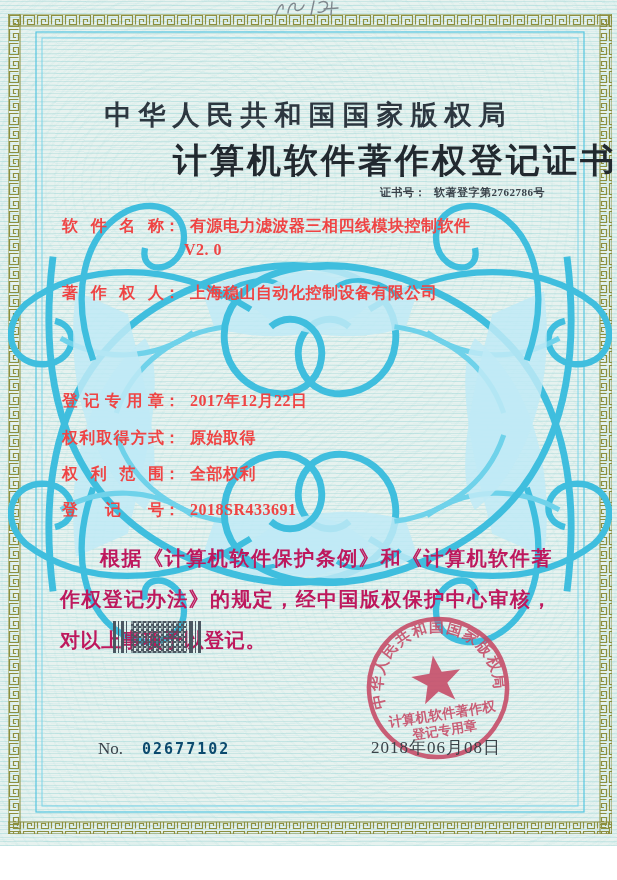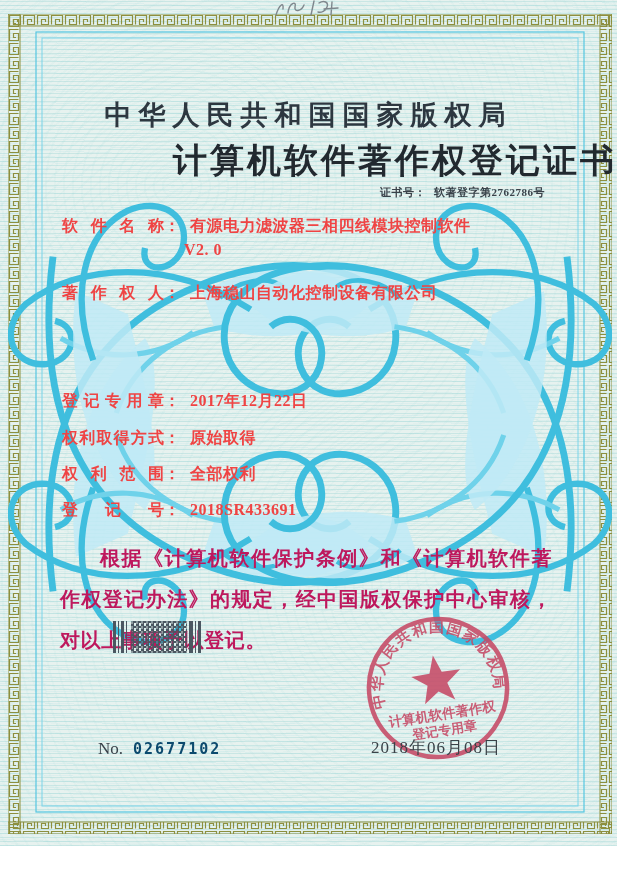--- a/index.html
+++ b/index.html
@@ -56,21 +56,21 @@
       repeating-conic-gradient(#4b5761 0% 25%, rgba(0,0,0,0) 0% 50%),
       repeating-linear-gradient(90deg, rgba(75,87,97,0.55) 0 2px, rgba(0,0,0,0) 2px 5px);
     background-size:5px 5px, auto;
   }
   #barcode .bc-stop{
     width:12px;height:100%;
     background:repeating-linear-gradient(90deg,#4b5761 0 4px,rgba(0,0,0,0) 4px 6px,#4b5761 6px 7px,rgba(0,0,0,0) 7px 9px);
   }
 
   
-  #serial{left:98px;top:739px;font-size:17px;color:#39424a;display:flex;align-items:baseline;gap:10px;text-align:center;}
+  #serial{left:98px;top:739px;font-size:17px;color:#39424a;display:flex;align-items:baseline;gap:19px;text-align:center;}
   #serial .sn{font-family:"DejaVu Sans Mono","Liberation Mono",monospace;font-size:15px;letter-spacing:2px;color:#0c4a6e;font-weight:600;}
   #issue-date{left:371px;top:736px;font-size:17px;font-weight:400;color:#3a4248;letter-spacing:1px;}
 
   
   .seal-arc{font-size:15px;font-weight:700;letter-spacing:1.5px;}
   .seal-line1{font-size:13.5px;font-weight:700;}
   .seal-line2{font-size:13px;font-weight:700;}
 </style>
 </head>
 <body>

